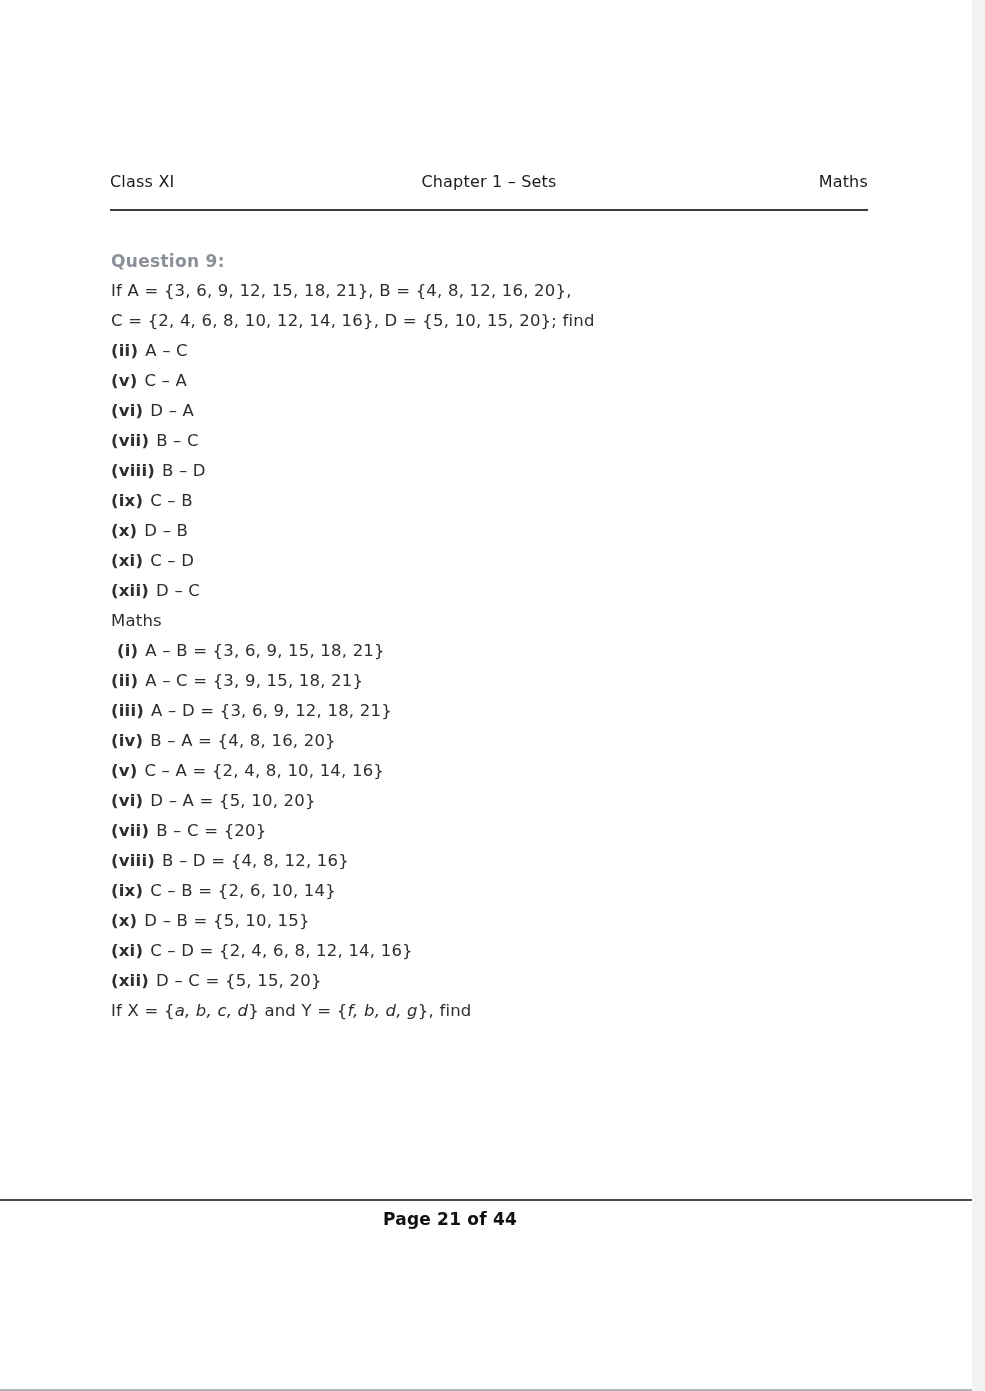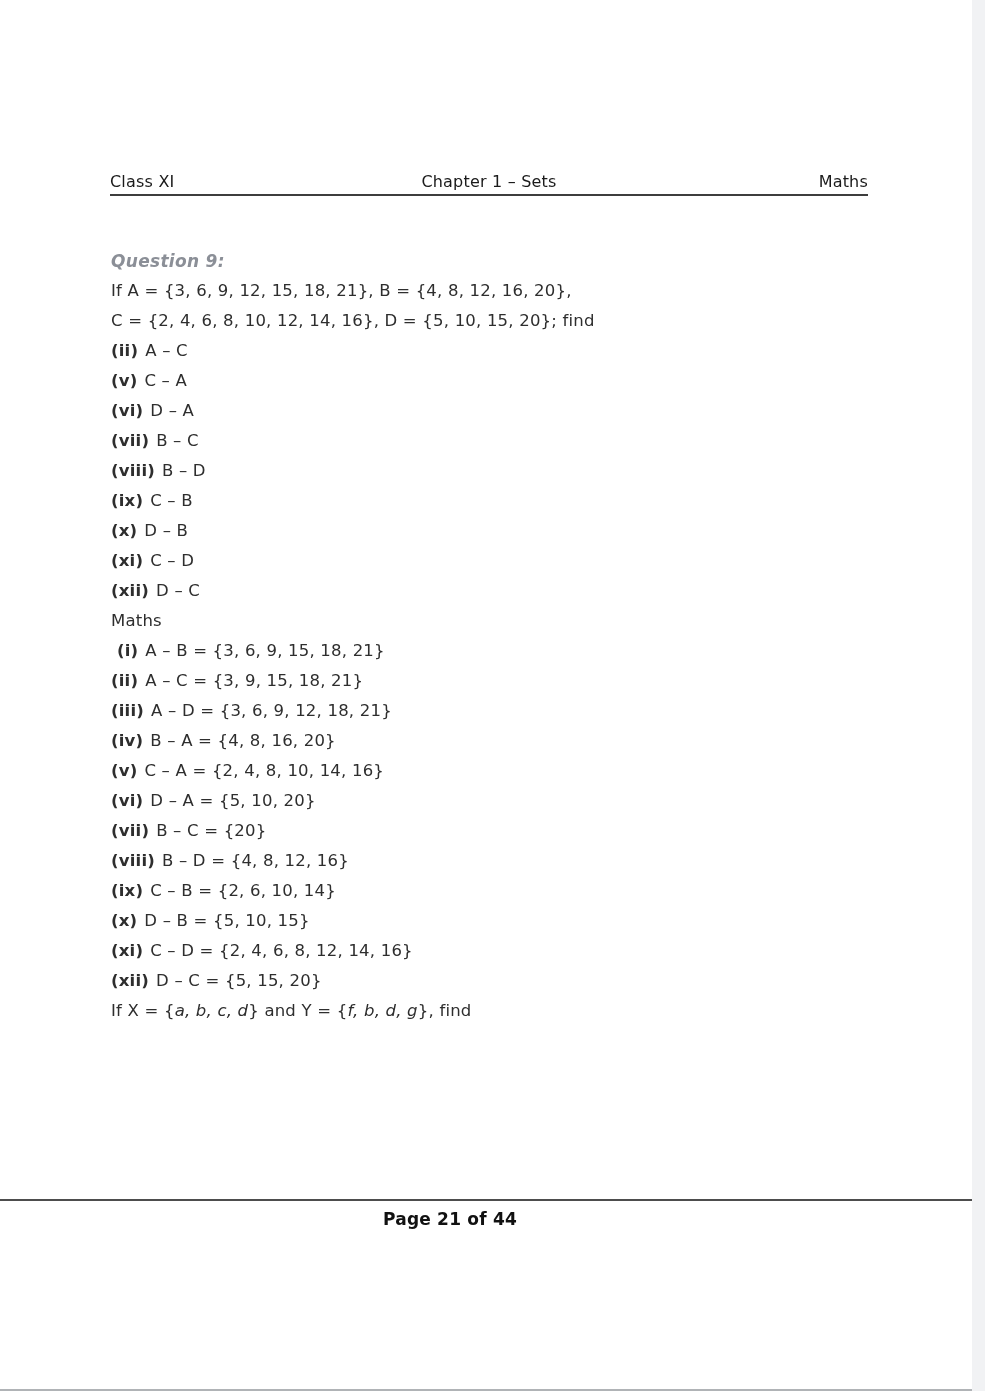--- a/index.html
+++ b/index.html
@@ -24,42 +24,41 @@
     width: 972px; height: 2px;
     background: #b0b3b6;
   }
   .doc-header {
     position: absolute;
     top: 172px; left: 110px;
     width: 758px;
     display: flex;
     align-items: flex-end;
     border-bottom: 2px solid #3d3d3d;
-    padding-bottom: 3px;
+    padding-bottom: 18px;
     font-size: 16px;
     color: #1b1b1b;
     letter-spacing: 0.2px;
   }
   .h-left   { flex: 1; text-align: left; }
   .h-center { flex: 1.4; text-align: center; }
   .h-right  { flex: 1; text-align: right; }
   .content {
     position: absolute;
     left: 111px; top: 246px;
     width: 740px;
     font-size: 16.5px;
     letter-spacing: 0.2px;
   }
   .line { line-height: 30px; white-space: nowrap; }
   .q-label {
     font-weight: bold;
     font-size: 17px;
     color: #8b8f97;
     letter-spacing: 0.3px;
-    font-style: italic;
   }
   .mk { font-weight: bold; margin-right: 7px; }
   .indent-sm { padding-left: 6px; }
   .gap-before { margin-top: 24px; }
   .it { font-style: italic; }
   .footer-rule {
     position: absolute;
     top: 1199px; left: 0;
     width: 972px; height: 2px;
     background: #4d4d4d;

